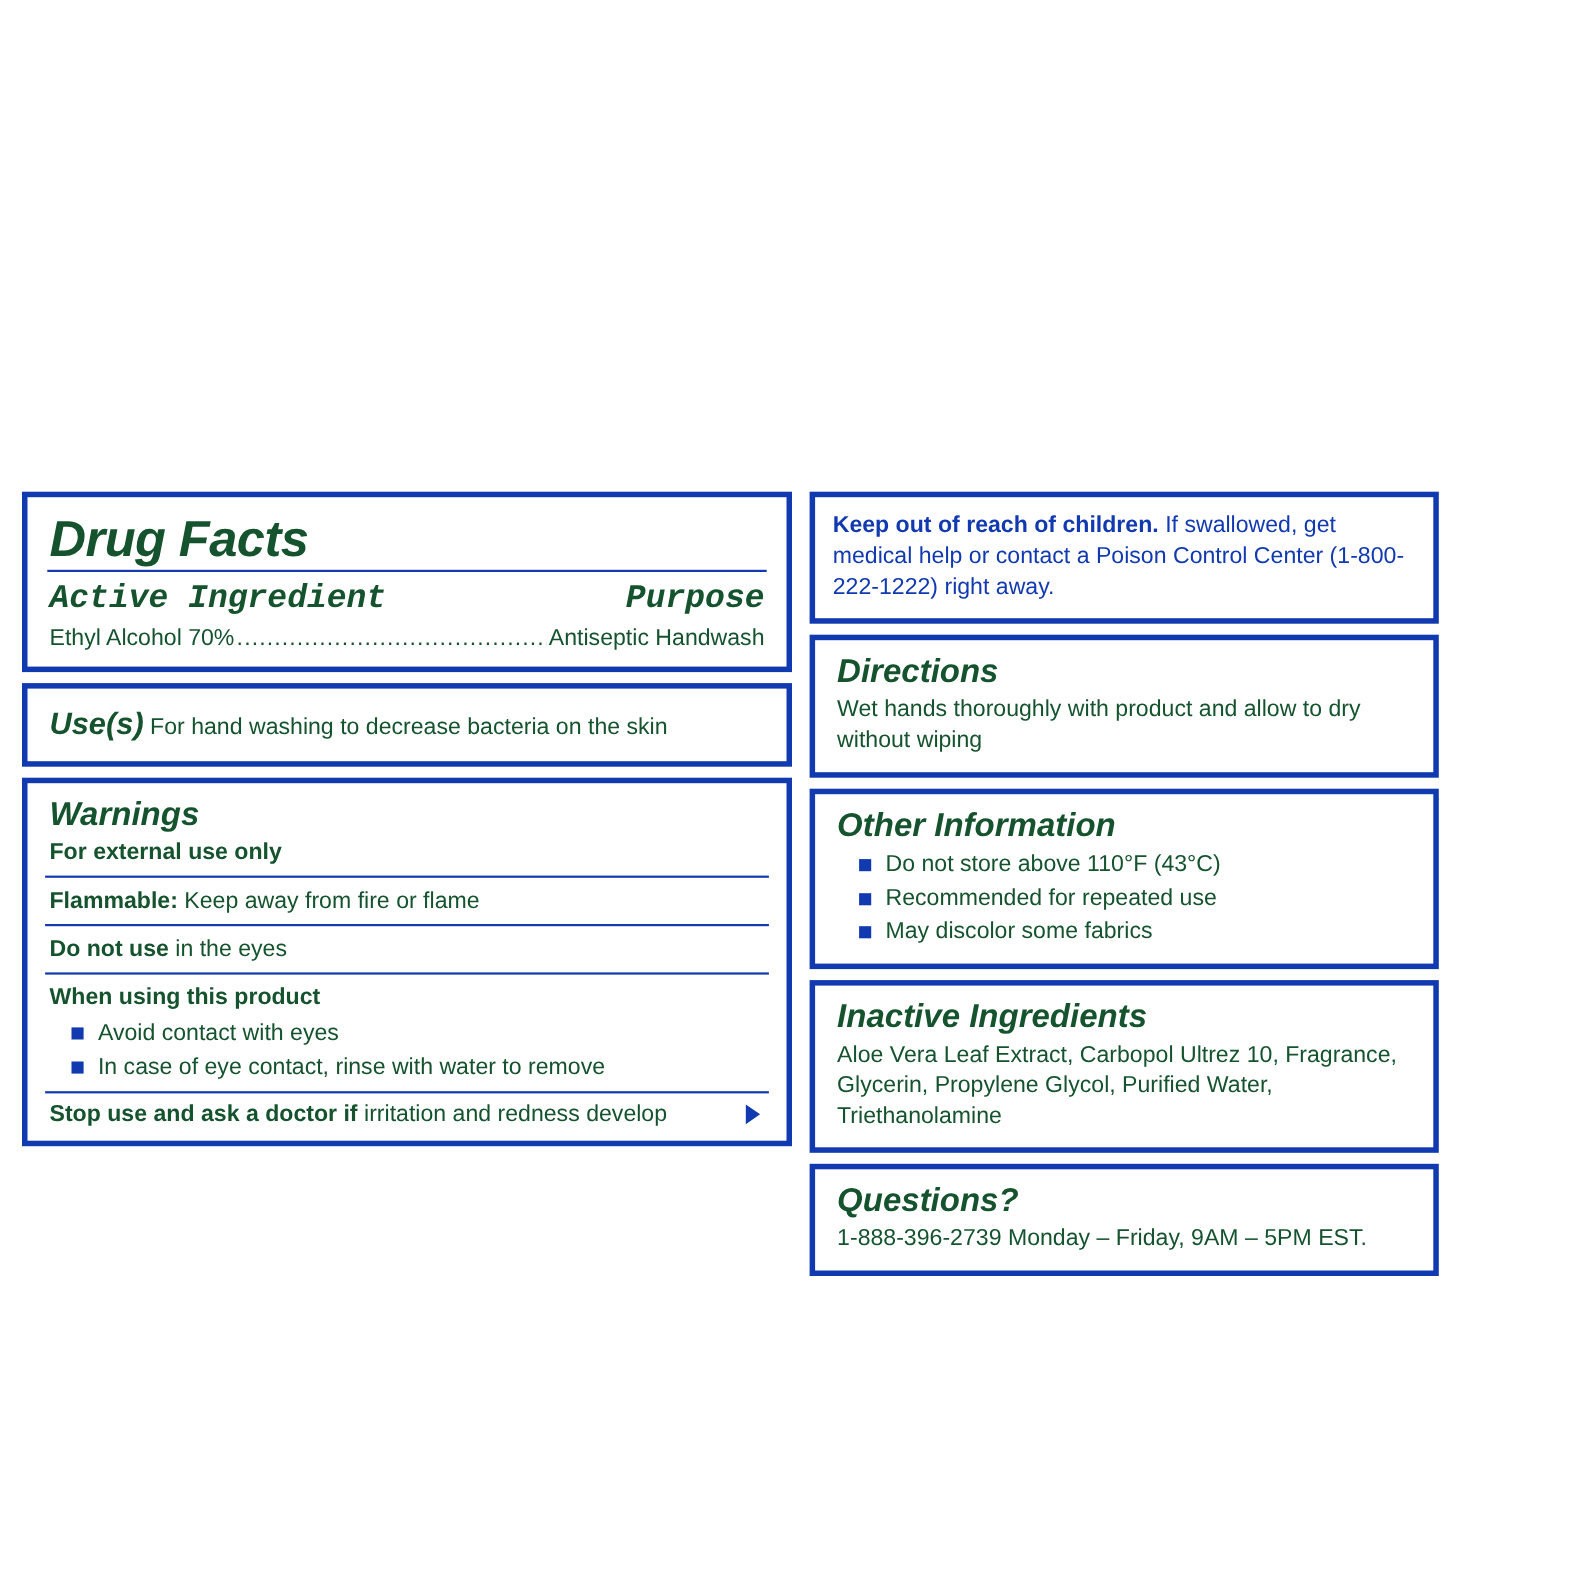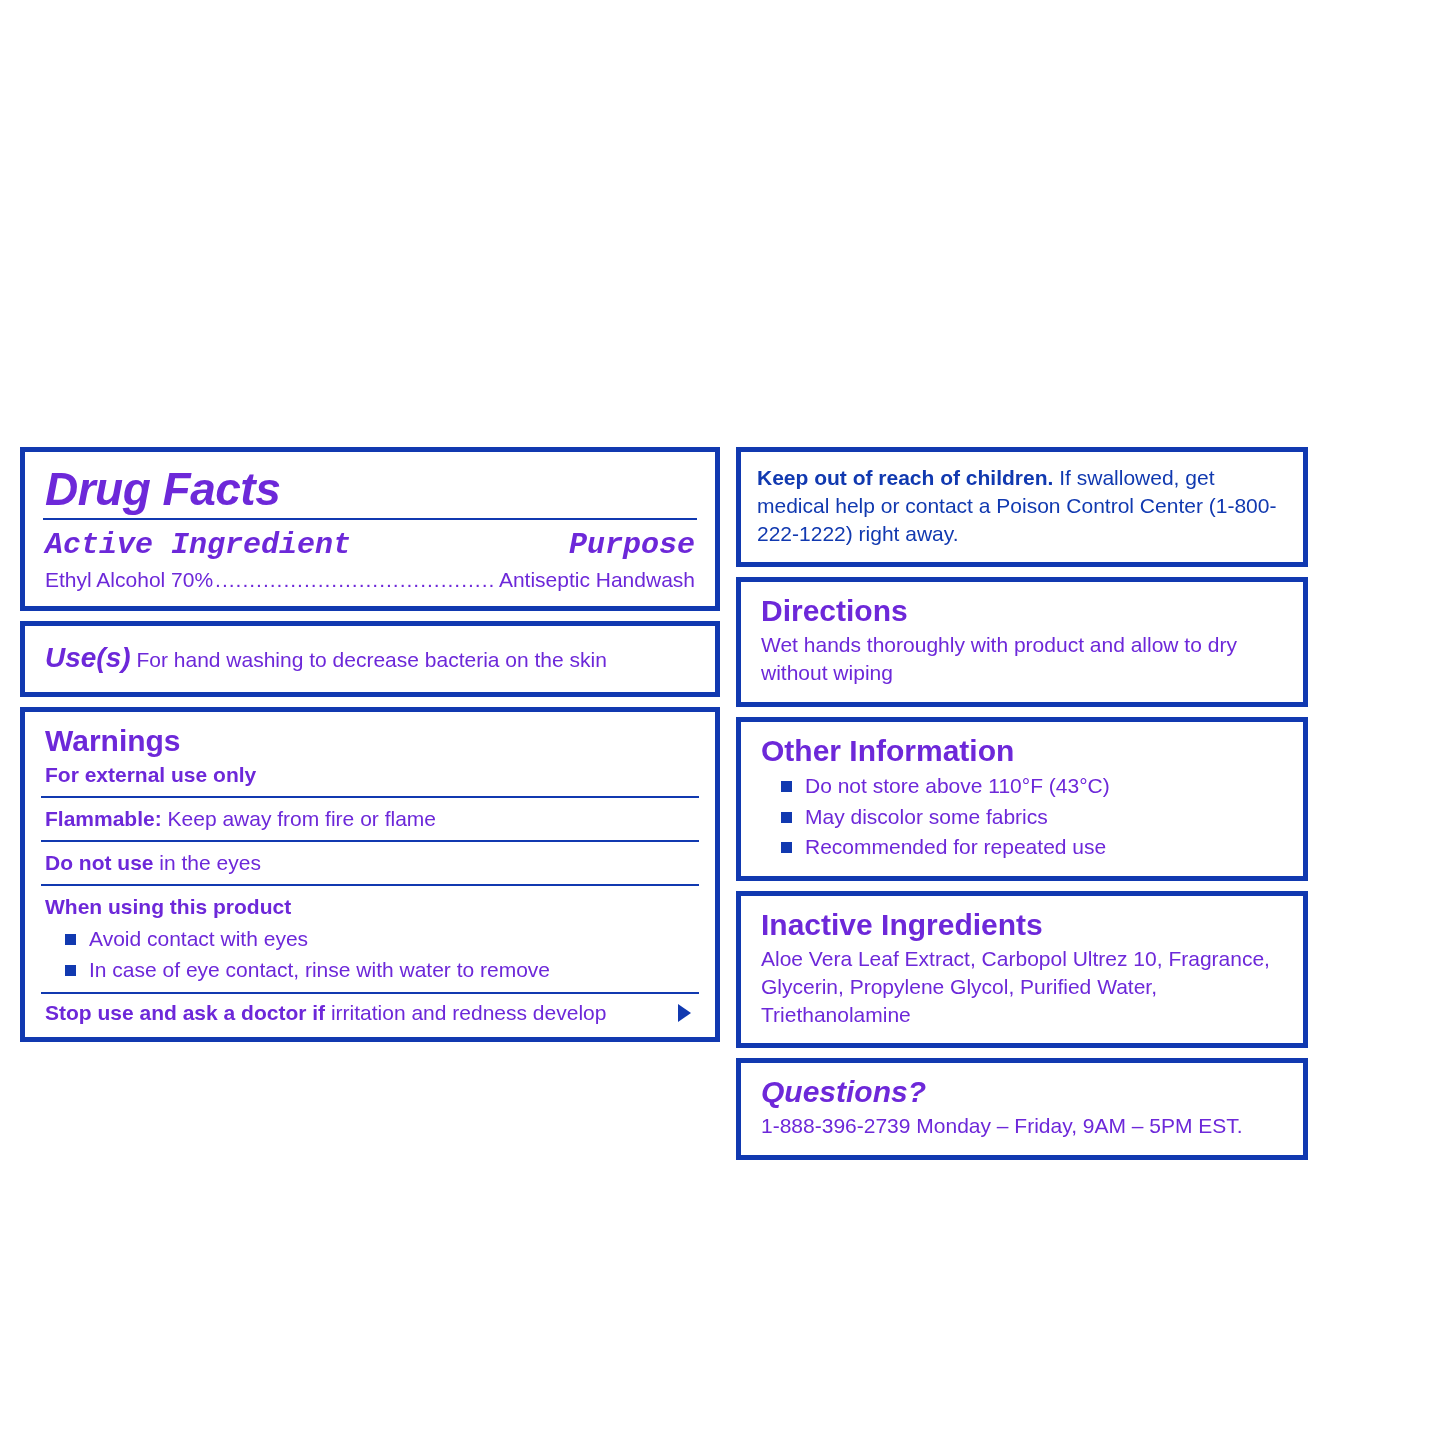--- a/index.html
+++ b/index.html
@@ -33,21 +33,21 @@
     flex-direction: column;
     gap: 10px;
   }
   .col-left { width: 700px; }
   .col-right { width: 572px; }
 
   .box {
     border: 5px solid #1139b0;
     box-sizing: border-box;
     padding: 10px 16px 12px 16px;
-    color: #6d28d9;
+    color: #14532d;
   }
 
   .title {
     font-size: 46px;
     font-weight: bold;
     font-style: italic;
     letter-spacing: -0.5px;
     margin: 4px 0 6px 4px;
     line-height: 1.0;
   }
@@ -96,20 +96,21 @@
   }
   .uses-head {
     font-size: 28px;
     font-weight: bold;
     font-style: italic;
   }
 
   .sec-head {
     font-size: 30px;
     font-weight: bold;
+    font-style: italic;
     margin: 2px 4px 4px 4px;
     line-height: 1.1;
   }
 
   .bold-lead {
     font-weight: bold;
   }
 
   .para {
     font-size: 21px;
@@ -249,22 +250,22 @@
 
       <div class="box box-directions">
         <div class="sec-head">Directions</div>
         <div class="para">Wet hands thoroughly with product and allow to dry without wiping</div>
       </div>
 
       <div class="box box-other">
         <div class="sec-head">Other Information</div>
         <ul class="bullets">
           <li>Do not store above 110°F (43°C)</li>
+          <li>Recommended for repeated use</li>
           <li>May discolor some fabrics</li>
-          <li>Recommended for repeated use</li>
         </ul>
       </div>
 
       <div class="box box-inactive">
         <div class="sec-head">Inactive Ingredients</div>
         <div class="para">Aloe Vera Leaf Extract, Carbopol Ultrez 10, Fragrance, Glycerin, Propylene Glycol, Purified Water, Triethanolamine</div>
       </div>
 
       <div class="box box-questions">
         <div class="qhead">Questions?</div>

